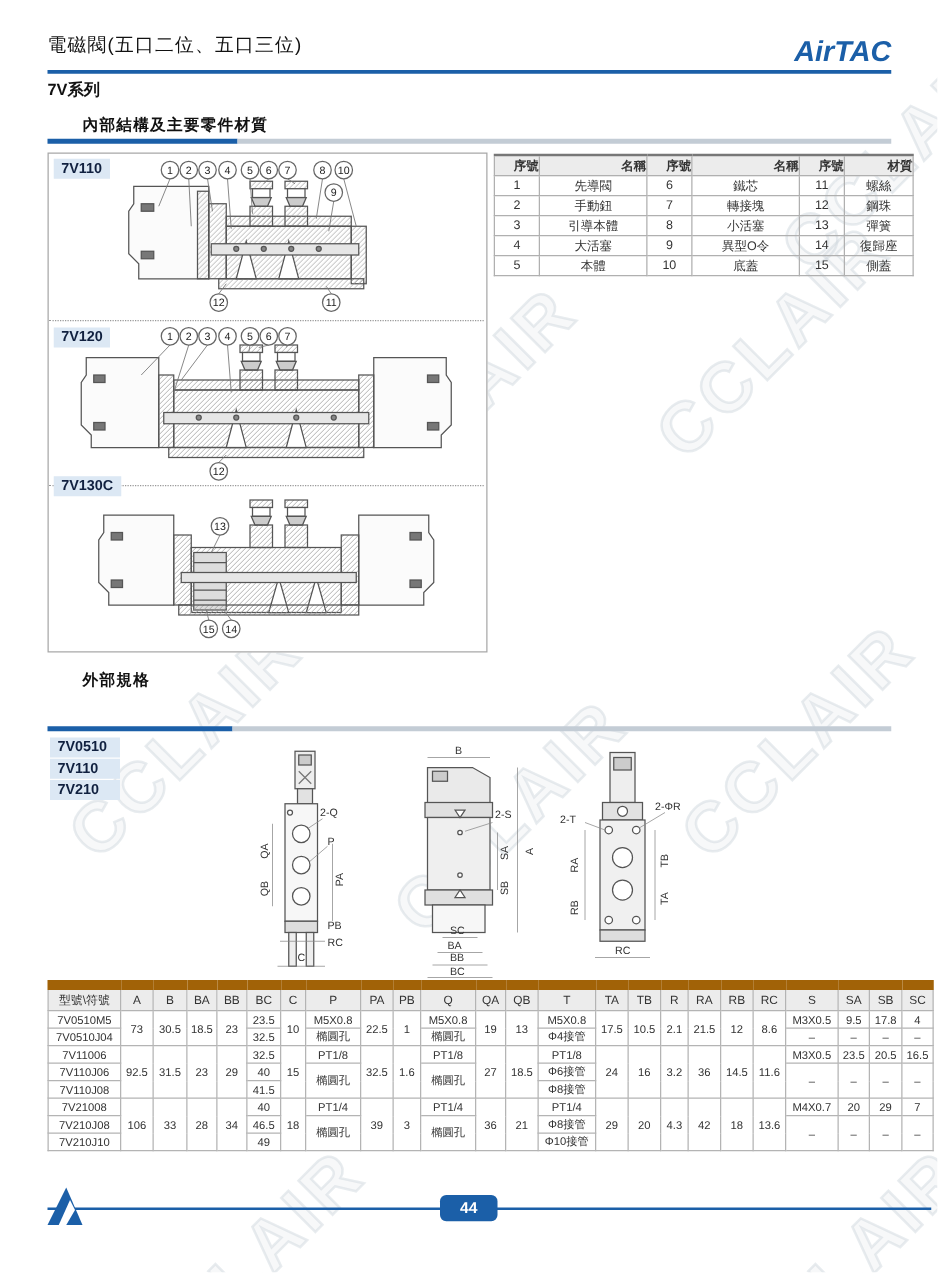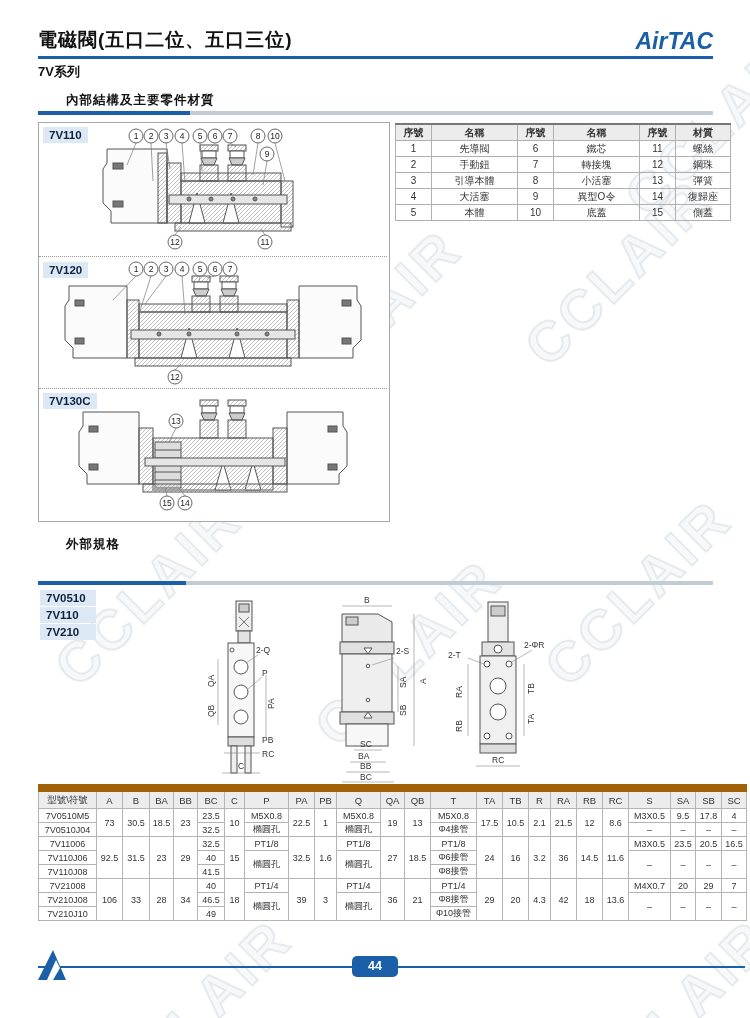--- a/index.html
+++ b/index.html
@@ -4,38 +4,38 @@
 <style>
   html,body{margin:0;padding:0;background:#fff;}
   #page{position:relative;width:750px;height:1018px;background:#ffffff;overflow:hidden;
         font-family:"Liberation Sans","DejaVu Sans",sans-serif;color:#111;}
   .abs{position:absolute;}
   
   .wm{position:absolute;font-size:56px;font-weight:bold;letter-spacing:4px;
       color:rgba(205,212,220,0.16);-webkit-text-stroke:2px rgba(205,212,220,0.45);
       transform:rotate(-45deg);pointer-events:none;white-space:nowrap;}
   
-  .title{left:38px;top:27px;font-size:19px;font-weight:bold;letter-spacing:1px;}
+  .title{left:38px;top:27px;font-size:15px;font-weight:normal;letter-spacing:1px;}
   .brand{right:37px;top:28px;font-size:23px;font-weight:bold;font-style:italic;
          color:#1b5fa8;letter-spacing:0;}
   .title-line{left:38px;top:56px;width:675px;height:2.5px;background:#1b5fa8;}
   .series{left:38px;top:63px;font-size:13px;font-weight:bold;}
   .sec-h{font-size:12.5px;font-weight:bold;letter-spacing:1px;padding-left:28px;}
   .bar-dark{height:4px;background:#1b5fa8;}
   .bar-light{height:4px;background:#c3ccd5;}
   
   .panel{left:38px;top:122px;width:350px;height:398px;border:1px solid #a8a8a8;background:#fff;}
   .chip{display:inline-block;background:#dce8f4;color:#10203f;font-weight:bold;
         font-size:11.5px;padding:1px 6px;line-height:14px;}
   .dsep{position:absolute;left:0;width:348px;border-top:1px dotted #999;}
   
   table{border-collapse:collapse;}
   .ptable{width:335px;font-size:10px;color:#333;table-layout:fixed;}
   .ptable th,.ptable td{border:1px solid #b0b0b0;text-align:center;height:15px;padding:0;}
-  .ptable th{background:#ececec;font-weight:bold;border-top:2px solid #777;}
+  .ptable th{background:#ececec;font-weight:bold;border-top:2px solid #777;text-align:right;}
   .spec{width:708px;font-size:9px;color:#333;table-layout:fixed;}
   .spec th,.spec td{border:1px solid #b4b4b4;text-align:center;padding:0 1px;height:13px;
         white-space:nowrap;overflow:hidden;}
   .spec th{background:#ececec;font-weight:normal;height:16px;font-size:9.5px;border-top:8px solid #a16207;}
   .note{left:38px;top:909px;font-size:10px;color:#444;letter-spacing:0.5px;}
   
   .f-line{left:38px;top:966px;width:707px;height:2px;background:#1b5fa8;}
   .badge{left:352px;top:956px;width:46px;height:21px;background:#1b5fa8;border-radius:5px;
          color:#fff;font-size:12.5px;font-weight:bold;text-align:center;line-height:21px;}
   svg text{font-family:"Liberation Sans","DejaVu Sans",sans-serif;}
@@ -226,21 +226,21 @@
         <text x="161" y="16">5</text>
         <text x="176" y="16">6</text>
         <text x="191" y="16">7</text>
         <text x="136" y="124">12</text>
       </g>
     </g>
   </svg>
 
   <div class="dsep" style="top:265px;"></div>
 
-  <span class="chip abs" style="left:4px;top:270px;">7V130C</span>
+  <span class="chip abs" style="left:4px;top:258px;">7V130C</span>
   <svg class="abs" style="left:0;top:265px;" width="348" height="131">
     <defs>
           <pattern id="hC" width="4" height="4" patternUnits="userSpaceOnUse">
       <path d="M0,4 L4,0" stroke="#999" stroke-width="0.6"></path>
           </pattern>
         </defs>
     <g stroke="#555" fill="#fbfbfb">
       <path d="M44,24 H100 V96 H48 V86 L40,78 V44 L44,38 Z"></path>
       <rect x="50" y="38" width="9" height="6" fill="#777"></rect>
           <rect x="50" y="76" width="9" height="6" fill="#777"></rect>

